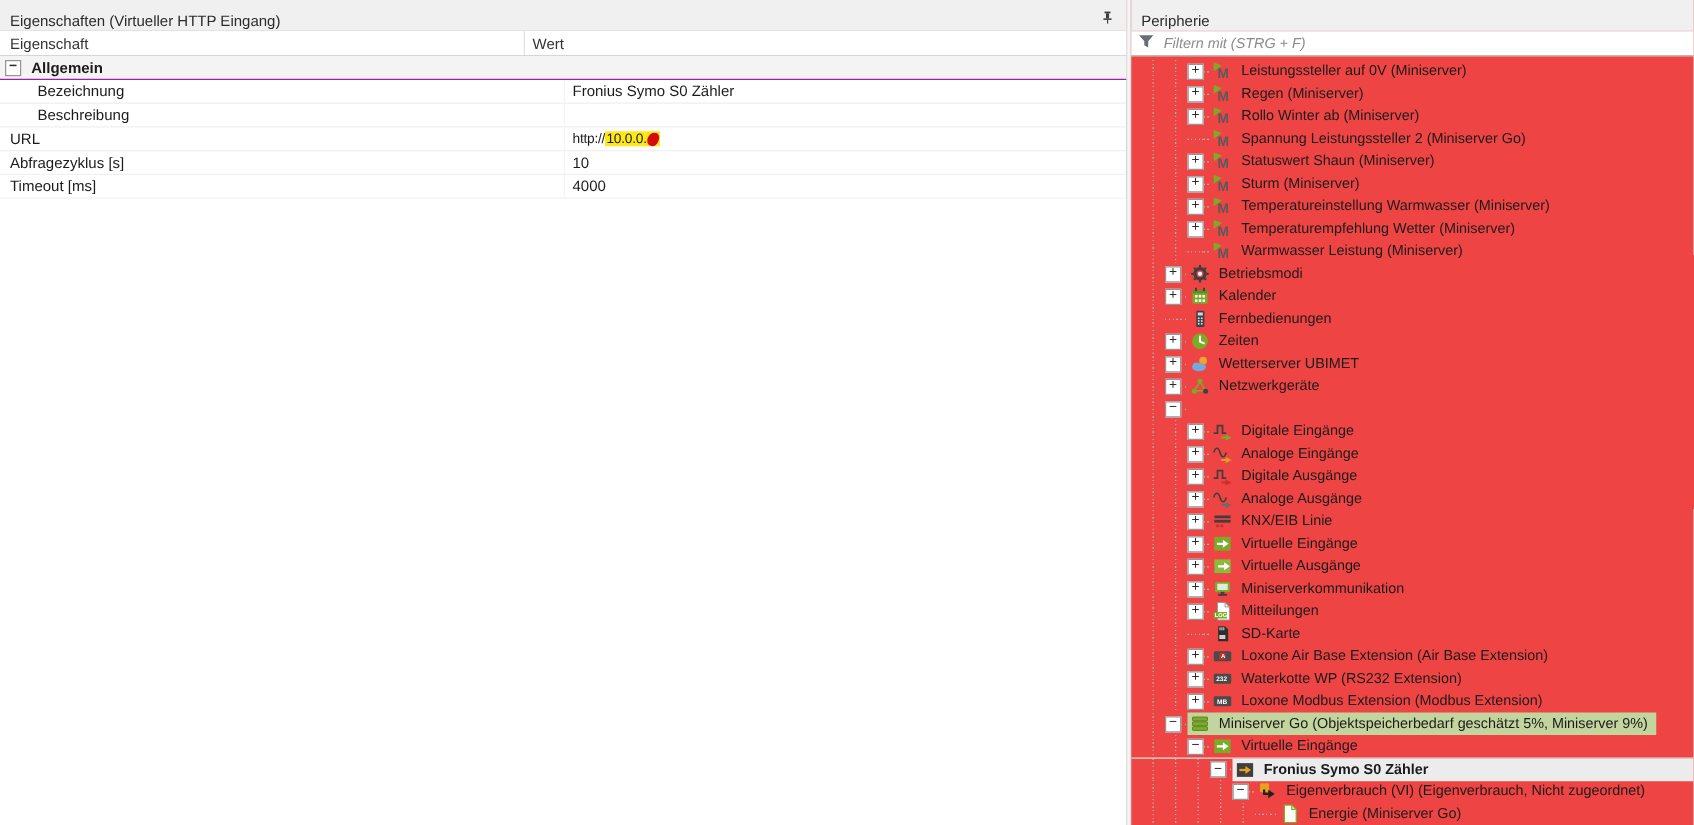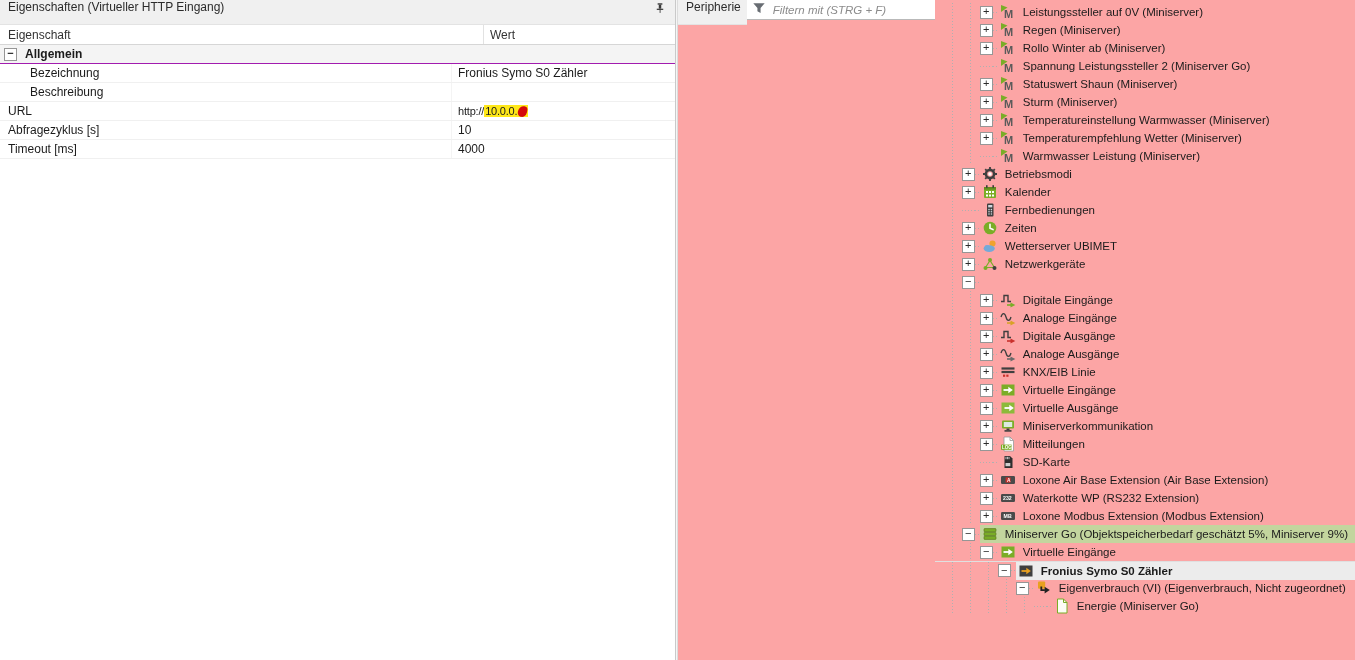--- a/index.html
+++ b/index.html
@@ -8,48 +8,48 @@
     width:1355px; height:660px; overflow:hidden;
     font-family:"Liberation Sans", sans-serif;
     font-size:12px; color:#1b1b1b; background:#fff;
   }
   .app { display:flex; width:1355px; height:660px; }
 
   
   .panel-left { width:902px; height:100%; display:flex; flex-direction:column;
     border-right:1px solid #c9c9c9; background:#fff; }
   .panel-header { height:25px; flex:none; background:#f0f0f0; border-bottom:1px solid #e3e3e3;
-    display:flex; align-items:flex-start; justify-content:space-between; padding:0 6px 0 8px; }
+    display:flex; align-items:flex-end; justify-content:space-between; padding:0 6px 0 8px; }
   .panel-title { color:#2b2b2b; }
   .pin-btn { width:18px; height:18px; border:none; background:transparent; padding:0; cursor:pointer;
     display:flex; align-items:center; justify-content:center; }
   .grid-header { height:20px; flex:none; display:flex; align-items:stretch;
     border-bottom:1px solid #d6d6d6; color:#333; background:#fff; }
-  .grid-header .c1 { width:484px; display:flex; align-items:center; padding-left:8px;
+  .grid-header .c1 { width:420px; display:flex; align-items:center; padding-left:8px;
     border-right:1px solid #e2e2e2; }
   .grid-header .c2 { flex:1; display:flex; align-items:center; padding-left:6px; }
   .group-row { height:19px; flex:none; display:flex; align-items:center; gap:8px;
     background:#f4f4f4; border-bottom:1px solid #a21caf; padding-left:4px; font-weight:bold; }
   .prop-row { height:19px; flex:none; display:flex; align-items:stretch; border-bottom:1px solid #f0f0f0; }
   .prop-name { width:452px; display:flex; align-items:center; padding-left:8px;
     border-right:1px solid #f4f4f4; white-space:nowrap; }
   .prop-name.indented { padding-left:30px; }
   .prop-value { flex:1; display:flex; align-items:center; padding-left:6px;
     white-space:nowrap; overflow:hidden; }
   .prop-value.url-value { font-size:11px; letter-spacing:-0.2px; }
   .ip-mark { background:#ffe818; padding:0 1px; display:inline-flex; align-items:center; }
   .scribble { display:inline-block; width:9px; height:11px; background:#d40b0b;
     border-radius:62% 38% 55% 45%; transform:rotate(14deg); margin-left:1px; }
   .prop-filler { flex:1; background:#fff; }
 
   
   .splitter { width:3px; background:#f5f5f5; border-right:1px solid #dcdcdc; cursor:col-resize; }
 
   
-  .panel-right { flex:1; height:100%; display:flex; flex-direction:row; background:#fca5a5; }
+  .panel-right { flex:1; height:100%; display:flex; flex-direction:column; background:#ef4444; }
   .filter-row { height:20px; flex:none; display:flex; align-items:center; gap:5px;
     padding:0 4px 0 5px; border-bottom:1px solid #b9b9b9; background:#fff; }
   .filter-input { flex:1; border:none; outline:none; height:16px; background:transparent;
     font-family:"Liberation Sans", sans-serif; font-size:11.5px; font-style:italic; color:#444; }
   .filter-input::placeholder { color:#8b8b8b; font-style:italic; }
   .tree { flex:1; overflow:hidden; padding-top:3px; }
   .tree-row { height:18px; display:flex; align-items:center; padding-left:9px; white-space:nowrap;
     font-size:11.5px; cursor:default; }
   .guide { width:18px; align-self:stretch; flex:none;
     background-image:repeating-linear-gradient(to bottom,#b0b0b0 0 1px,transparent 1px 3px);

